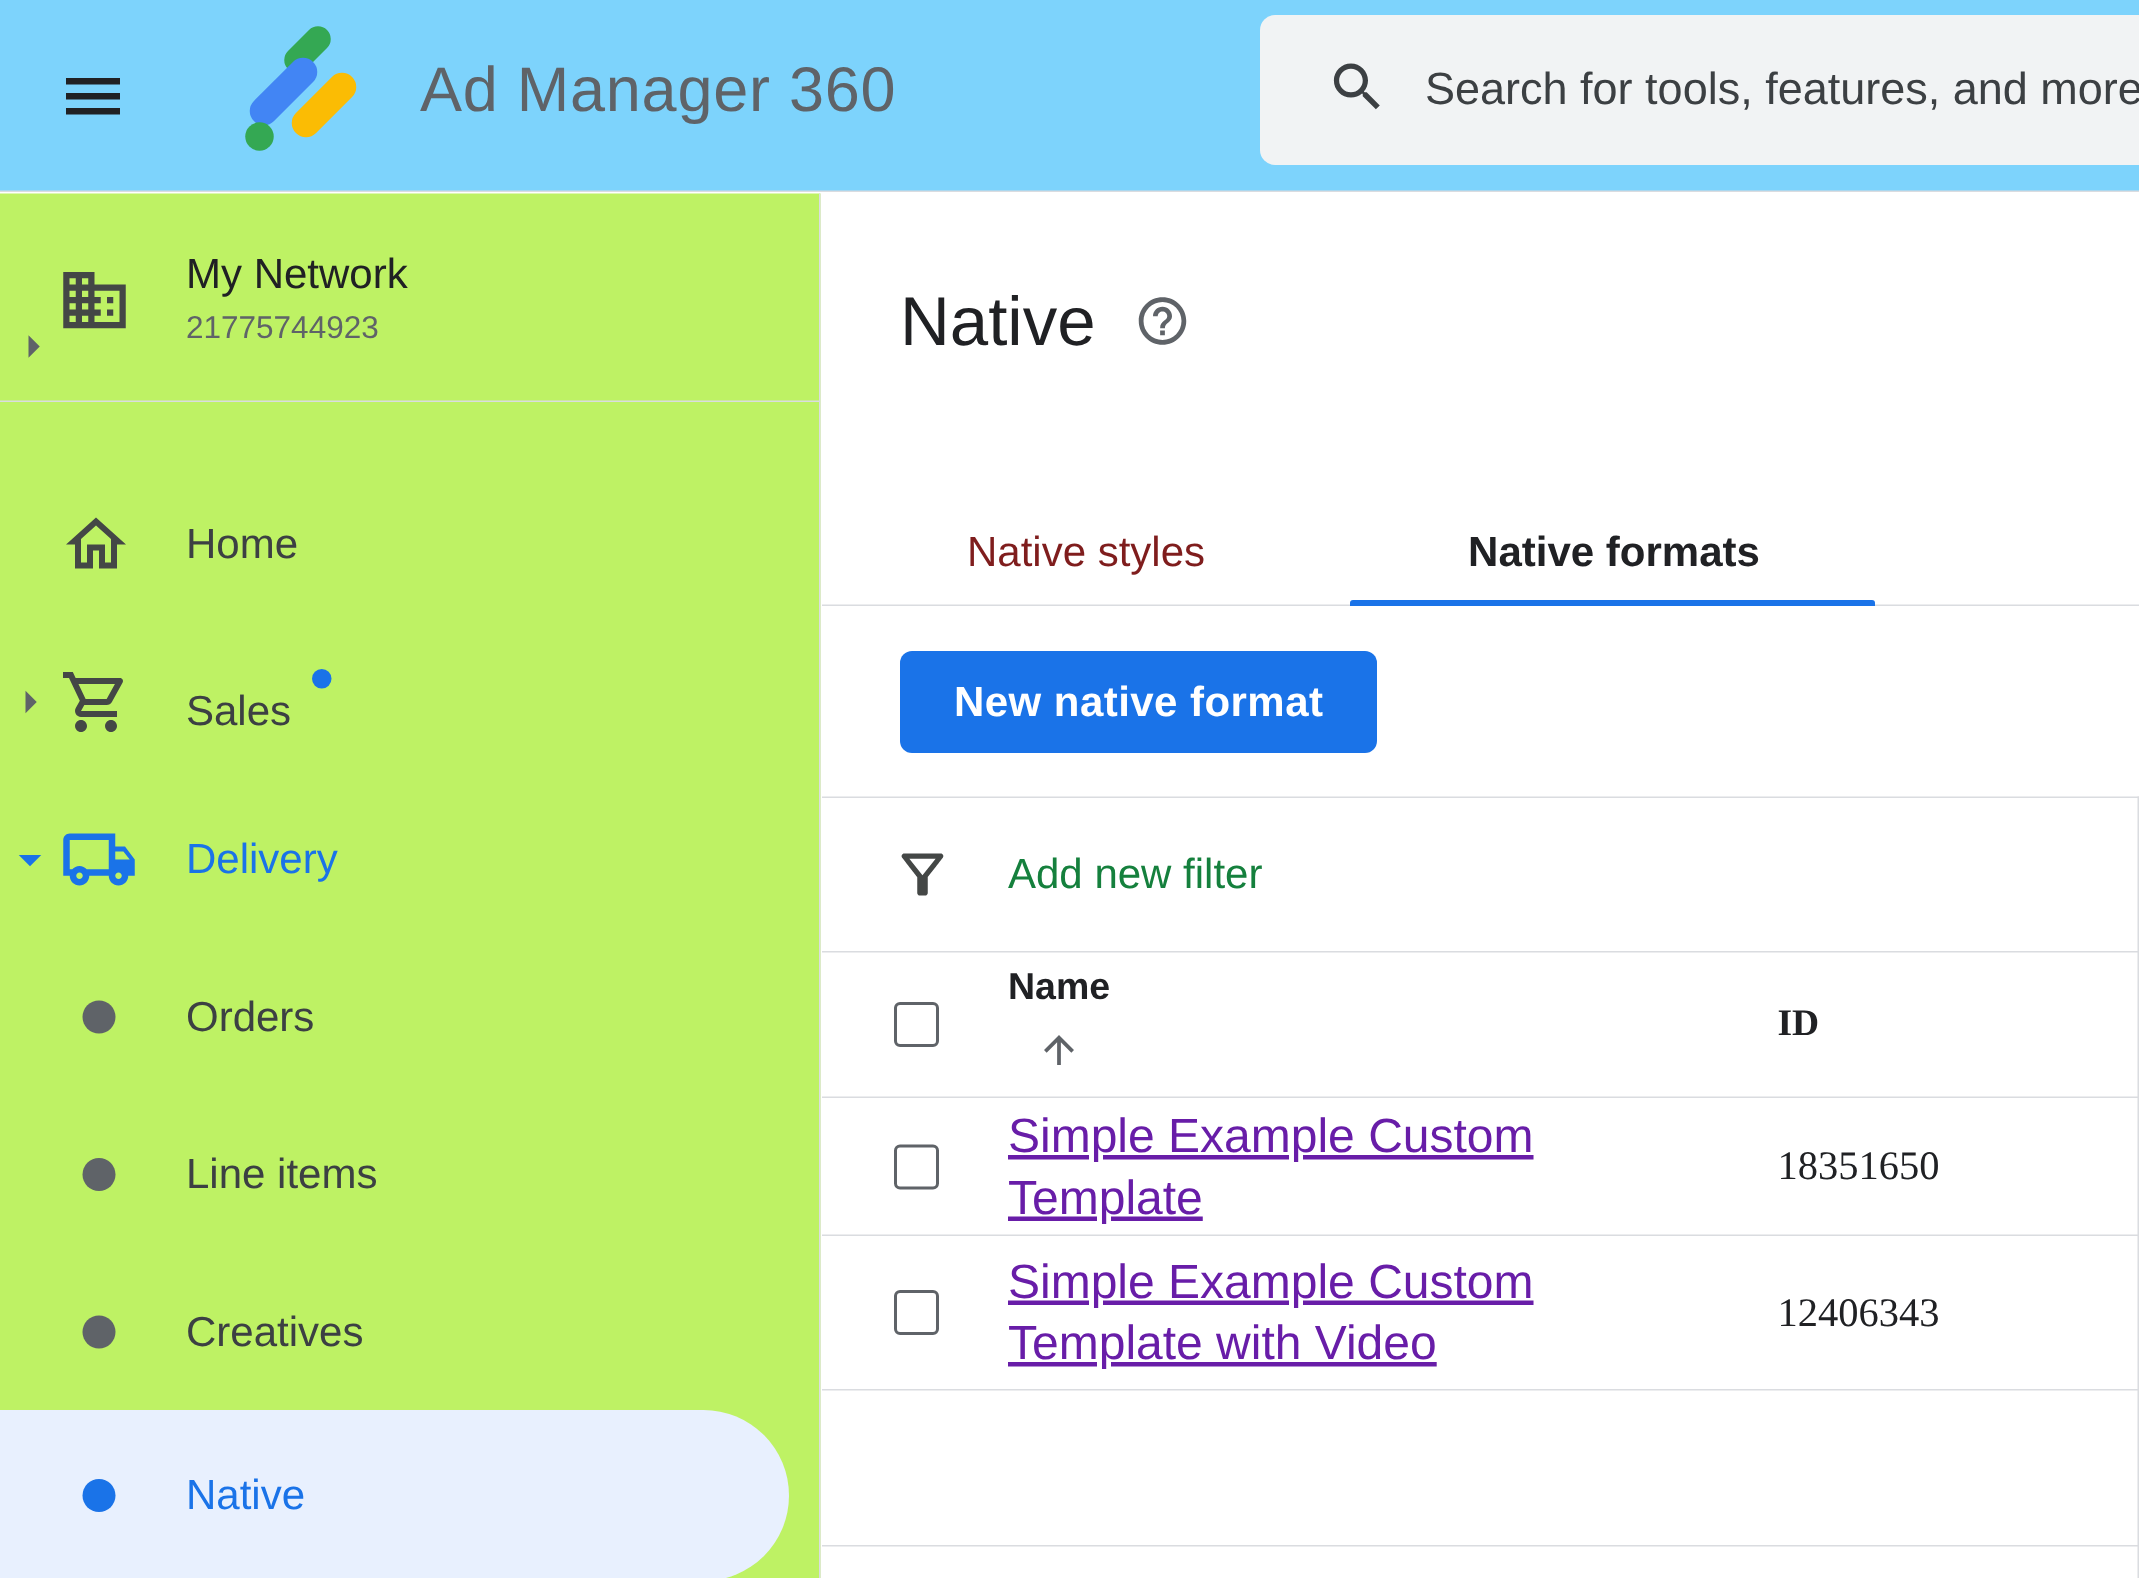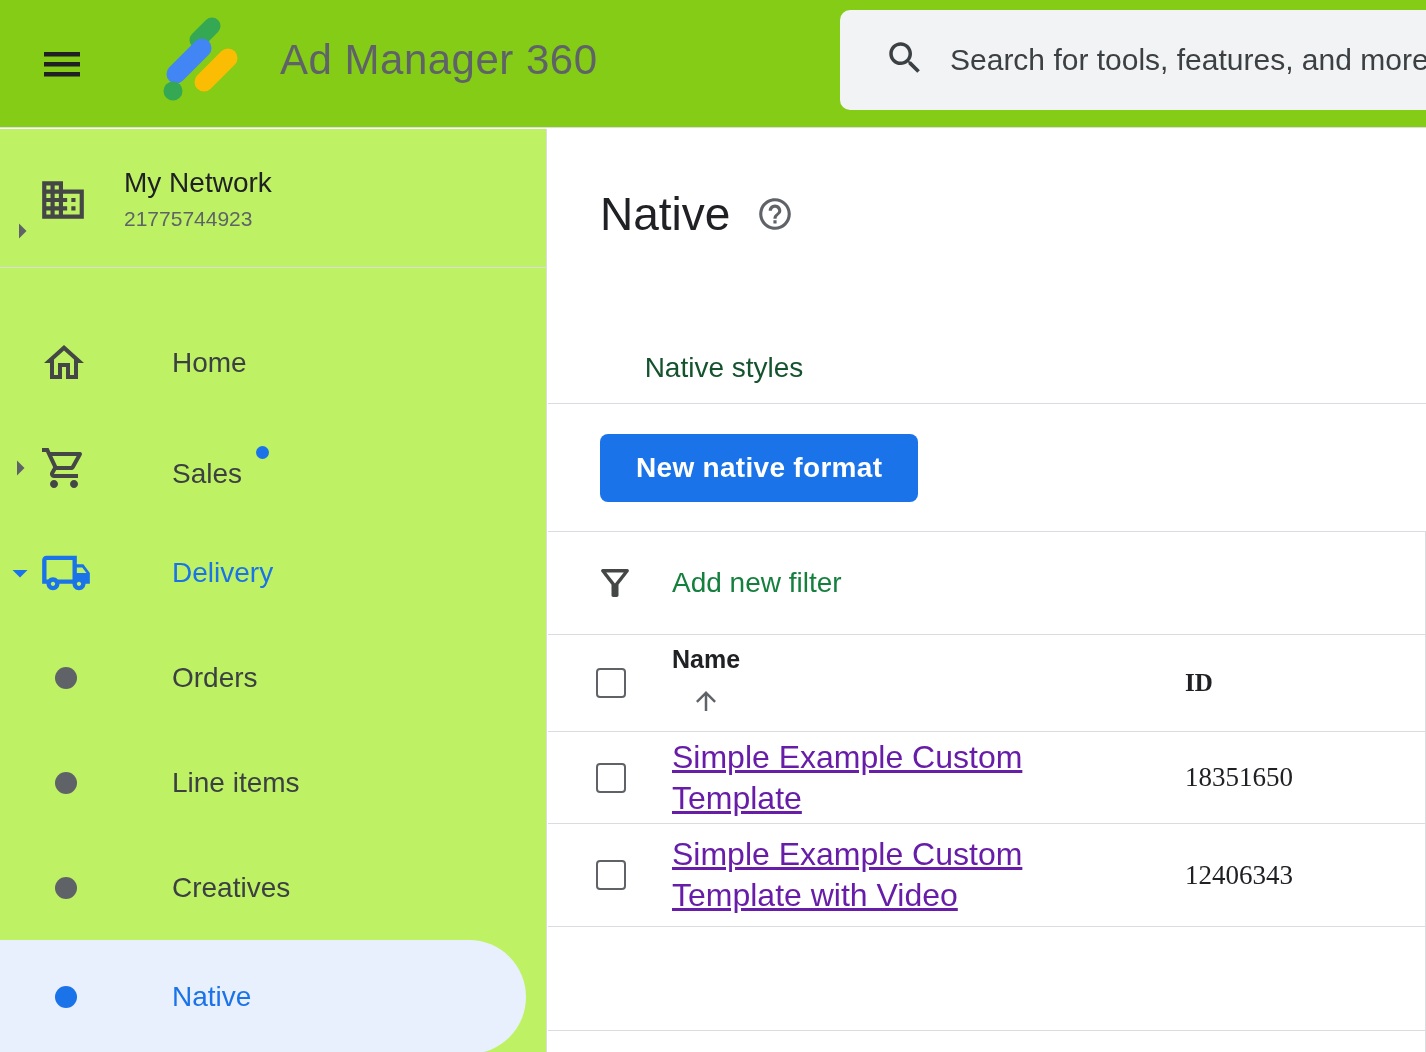--- a/index.html
+++ b/index.html
@@ -7,21 +7,21 @@
   body {
     font-family: "Liberation Sans", "DejaVu Sans", sans-serif;
     background: #fff;
     color: #202124;
     position: relative;
   }
 
   
   .topbar {
     position: absolute; top: 0; left: 0; right: 0; height: 128px;
-    background: #84cc16; border-bottom: 1px solid #dadce0;
+    background: #7dd3fc; border-bottom: 1px solid #dadce0;
     display: flex; align-items: center;
   }
   .hamburger {
     position: absolute; left: 38px; top: 40px;
     background: none; border: none; cursor: pointer; padding: 0;
   }
   .logo { position: absolute; left: 148px; top: 12px; }
   .app-title {
     position: absolute; left: 280px; top: 36px;
     font-size: 42px; color: #5f6368; letter-spacing: 0.5px;
@@ -54,21 +54,21 @@
   .net-id { font-size: 21px; color: #5f6368; margin-top: 8px; }
 
   .nav-list { padding-top: 42px; }
   .nav-row {
     position: relative; height: 105px;
     display: flex; align-items: center; cursor: pointer;
   }
   .nav-row.tall { height: 114px; }
   .gutter { position: absolute; left: 2px; top: 50%; transform: translateY(-50%); line-height: 0; }
   .slot-icon { position: absolute; left: 40px; top: 50%; transform: translateY(-50%); line-height: 0; }
-  .nav-label { position: absolute; left: 124px; font-size: 28px; color: #3c4043; margin-left: 48px; }
+  .nav-label { position: absolute; left: 124px; font-size: 28px; color: #3c4043; }
   .nav-label.blue { color: #1a73e8; }
   .notif-dot {
     display: inline-block; width: 13px; height: 13px; border-radius: 50%;
     background: #1a73e8; vertical-align: 24px; margin-left: 14px;
   }
   .sub-dot {
     position: absolute; left: 55px; width: 22px; height: 22px; border-radius: 50%;
     background: #5f6368; top: 50%; transform: translateY(-50%);
   }
   .sub-dot.blue { background: #1a73e8; }
@@ -87,21 +87,21 @@
   .page-title-row h1 { font-size: 46px; font-weight: 400; color: #202124; }
   .help-btn { background: none; border: none; padding: 0; cursor: pointer; line-height: 0; }
 
   .tabs {
     position: absolute; left: 0; top: 203px; right: 0; height: 72px;
     border-bottom: 1px solid #dadce0; display: flex;
   }
   .tab {
     position: relative; width: 352px; height: 100%;
     display: flex; align-items: center; justify-content: center;
-    font-size: 28px; color: #14532d; cursor: pointer;
+    font-size: 28px; color: #7f1d1d; cursor: pointer;
   }
   .tab.active { color: #202124; font-weight: 700; }
   .tab .underline {
     position: absolute; left: 0; right: 2px; bottom: -1px; height: 4px;
     background: #1a73e8; border-radius: 2px 2px 0 0;
   }
 
   .new-btn {
     position: absolute; left: 52px; top: 305px; height: 68px;
     padding: 0 36px; background: #1a73e8; color: #fff; border: none;
@@ -257,20 +257,24 @@
         <svg width="38" height="38" viewBox="0 0 24 24">
             <path d="M11 18h2v-2h-2v2zm1-16C6.48 2 2 6.48 2 12s4.48 10 10 10 10-4.48 10-10S17.52 2 12 2zm0 18c-4.41 0-8-3.59-8-8s3.59-8 8-8 8 3.59 8 8-3.59 8-8 8zm0-14c-2.21 0-4 1.79-4 4h2c0-1.1.9-2 2-2s2 .9 2 2c0 2-3 1.75-3 5h2c0-2.25 3-2.5 3-5 0-2.21-1.79-4-4-4z" fill="#5f6368"></path>
           </svg>
       </span>
     </button>
   </div>
 
   <div class="tabs">
     <div class="tab">
       <span>Native styles</span>
+    </div>
+    <div class="tab active">
+      <span>Native formats</span>
+      <span class="underline"></span>
     </div>
   </div>
 
   <button class="new-btn">New native format</button>
 
   <div class="filter-row">
     <span class="funnel">
       <svg width="42" height="42" viewBox="0 0 24 24">
           <path d="M7 6h10l-5.01 6.3L7 6zm-2.75-.39C6.27 8.2 10 13 10 13v6c0 .55.45 1 1 1h2c.55 0 1-.45 1-1v-6s3.72-4.8 5.74-7.39c.51-.66.04-1.61-.79-1.61H5.04c-.83 0-1.3.95-.79 1.61z" fill="#444746"></path>
         </svg>

